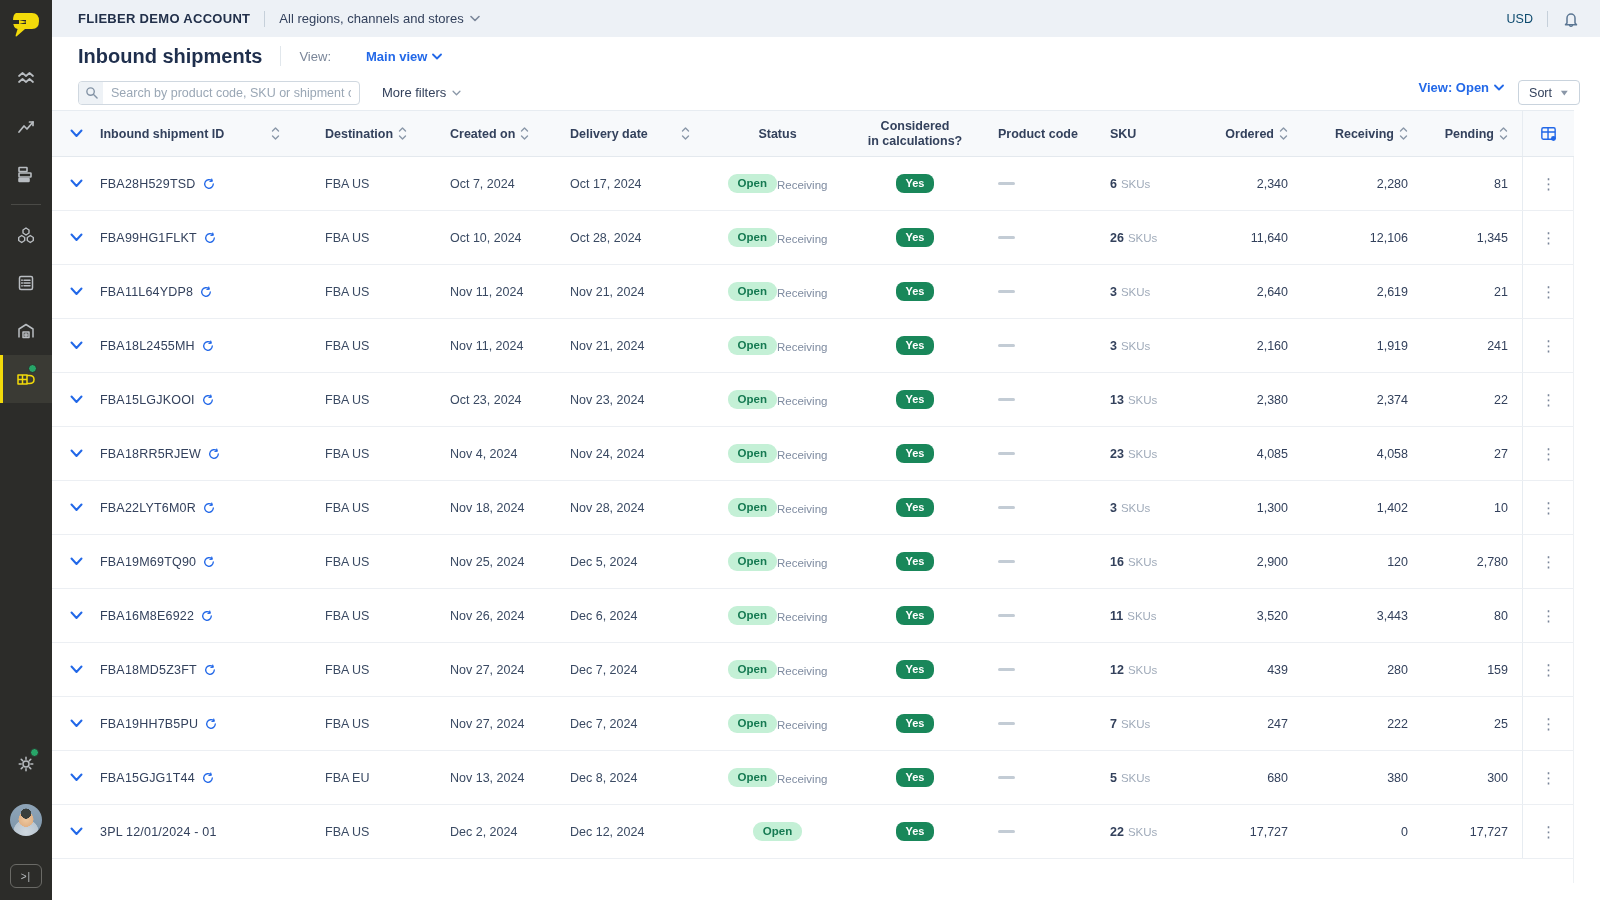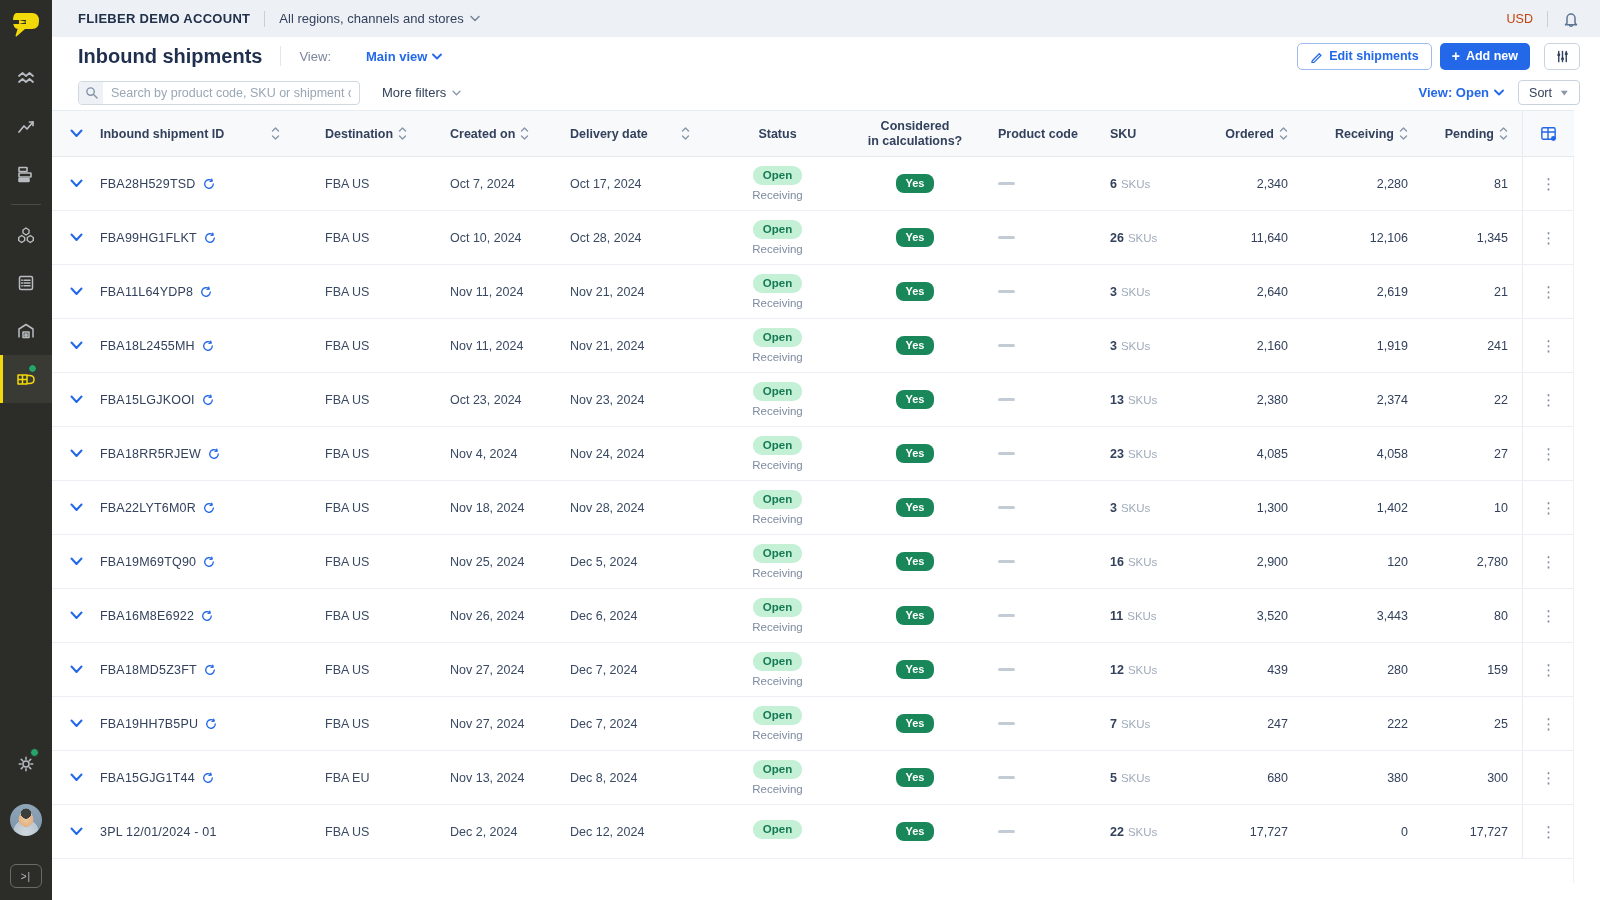--- a/index.html
+++ b/index.html
@@ -41,21 +41,21 @@
   }
   
   .main { flex:1; display:flex; flex-direction:column; min-width:0; }
   .topbar {
     height:37px; flex:none; background:#edf1f6; display:flex; align-items:center; padding:0 20px 0 26px;
   }
   .account-name { font-size:13px; font-weight:700; color:#22304a; letter-spacing:.3px; }
   .v-divider { width:1px; height:16px; background:#c6d0da; margin:0 14px; }
   .scope-select { font-size:13px; color:#33415c; display:flex; align-items:center; gap:6px; cursor:pointer; }
   .topbar-right { margin-left:auto; display:flex; align-items:center; gap:12px; }
-  .currency { font-size:12.5px; color:#c2410c; cursor:pointer; }
+  .currency { font-size:12.5px; color:#0c4a6e; cursor:pointer; }
   .chev { display:inline-block; }
   
   .page-header { height:38px; flex:none; background:#fff; display:flex; align-items:center; padding:0 20px 0 26px; }
   .page-title { font-size:20px; font-weight:700; color:#1f2f4d; }
   .title-div { width:1px; height:20px; background:#e1e7ec; margin:0 18px; }
   .view-label { font-size:13px; color:#7a8699; margin-right:6px; }
   .view-value { font-size:13px; font-weight:700; color:#2268e8; display:flex; align-items:center; gap:5px; cursor:pointer;margin-left:29px; }
   .header-actions { margin-left:auto; display:flex; align-items:center; gap:8px; }
   .btn-outline-blue {
     display:flex; align-items:center; gap:6px; border:1px solid #9dbbf0; color:#2268e8; background:#fff;
@@ -73,38 +73,38 @@
   .filter-row { height:35px; flex:none; display:flex; align-items:center; padding:0 20px 0 26px; background:#fff; }
   .search-box {
     width:282px; height:24px; border:1px solid #d0d8e0; border-radius:4px; display:flex; align-items:center; background:#fff; overflow:hidden;
   }
   .search-icon-zone { width:24px; height:100%; background:#eef2f6; display:flex; align-items:center; justify-content:center; flex:none; }
   .search-box input {
     border:none; outline:none; flex:1; font-size:12.5px; padding:0 8px; font-family:"Liberation Sans", sans-serif; color:#33415c;
   }
   .search-box input::placeholder { color:#9aa7b5; }
   .more-filters { font-size:13px; color:#33415c; display:flex; align-items:center; gap:6px; margin-left:22px; cursor:pointer; }
-  .filter-right { margin-left:auto; display:flex; align-items:center; gap:14px; }
+  .filter-right { margin-left:auto; display:flex; align-items:flex-start; gap:14px; }
   .view-open { font-size:13px; font-weight:700; color:#2268e8; display:flex; align-items:center; gap:5px; cursor:pointer; }
   .sort-btn {
     display:flex; align-items:center; gap:8px; border:1px solid #c9d3dd; background:#fff; border-radius:4px;
     height:25px; padding:0 10px; font-size:12.5px; color:#33415c; cursor:pointer;
   }
   .thead {
     height:47px; flex:none; background:#f7f9fb; border-top:1px solid #e7ecf1; border-bottom:1px solid #e4e9ee;
     display:flex; align-items:center; width:1522px;
   }
   .hcell { font-size:12.5px; font-weight:700; color:#33415c; display:flex; align-items:center; gap:5px; }
   .hcell.sortable { cursor:pointer; }
   .c-expand  { width:48px; flex:none; display:flex; align-items:center; justify-content:center; }
   .c-id      { width:225px; flex:none; display:flex; align-items:center; gap:7px; }
   .c-dest    { width:125px; flex:none; display:flex; align-items:center; gap:5px; }
   .c-created { width:120px; flex:none; display:flex; align-items:center; gap:5px; }
   .c-delivery{ width:145px; flex:none; display:flex; align-items:center; gap:5px; }
-  .c-status  { width:125px; flex:none; display:flex; flex-direction:column; align-items:center; justify-content:center; }
+  .c-status  { width:125px; flex:none; display:flex; flex-direction:row; align-items:center; justify-content:center; }
   .c-considered { width:150px; flex:none; display:flex; align-items:center; justify-content:center; text-align:center; }
   .c-product { width:110px; flex:none; display:flex; align-items:center; padding-left:8px; }
   .c-sku     { width:112px; flex:none; display:flex; align-items:center; padding-left:10px; }
   .c-ordered { width:90px;  flex:none; display:flex; align-items:center; justify-content:flex-end; padding-right:14px; }
   .c-accepted{ width:120px; flex:none; display:flex; align-items:center; justify-content:flex-end; padding-right:14px; }
   .c-pending { width:100px; flex:none; display:flex; align-items:center; justify-content:flex-end; padding-right:14px; }
   .c-actions { width:52px; flex:none; display:flex; align-items:center; justify-content:center; border-left:1px solid #e7ecf1; align-self:stretch; }
   .thead .c-status, .thead .c-considered { flex-direction:row; }
   .considered-head { line-height:1.15; text-align:center; }
   .tbody { flex:1; overflow:hidden; background:#fff; width:1522px; border-right:1px solid #eef1f4; }
@@ -261,40 +261,20 @@
   <div class="page-header">
     <span class="page-title">Inbound shipments</span>
     <span class="title-div"></span>
     <span class="view-label">View:</span>
     <span class="view-value">
       <span>Main view</span>
       <svg width="10" height="7" viewBox="0 0 10 7" fill="none" stroke="#2268e8" stroke-width="1.8" stroke-linecap="round" stroke-linejoin="round">
           <path d="M1 1.5 L5 5.5 L9 1.5"></path>
         </svg>
     </span>
-    <span class="header-actions">
-      <button class="btn-outline-blue">
-        <svg width="13" height="13" viewBox="0 0 14 14" fill="none" stroke="#2268e8" stroke-width="1.4" stroke-linejoin="round">
-            <path d="M2.5 11.5 L10 4 l1.8 1.8 L4.3 13.3 L2 13.8 Z"></path>
-          </svg>
-        <span>Edit shipments</span>
-      </button>
-      <button class="btn-primary">
-        <span style="font-size:14px;font-weight:700;">+</span>
-        <span>Add new</span>
-      </button>
-      <span class="btn-icon">
-        <svg width="15" height="15" viewBox="0 0 16 16" fill="none" stroke="#33415c" stroke-width="1.5" stroke-linecap="round">
-          <path d="M4 2.5 v11 M8 2.5 v11 M12 2.5 v11"></path>
-          <circle cx="4" cy="6" r="1.6" fill="#33415c" stroke="none"></circle>
-            <circle cx="8" cy="10.5" r="1.6" fill="#33415c" stroke="none"></circle>
-            <circle cx="12" cy="5" r="1.6" fill="#33415c" stroke="none"></circle>
-        </svg>
-      </span>
-    </span>
   </div>
 
   <div class="filter-row">
     <div class="search-box">
       <span class="search-icon-zone">
         <svg width="13" height="13" viewBox="0 0 14 14" fill="none" stroke="#8494a6" stroke-width="1.5" stroke-linecap="round">
             <circle cx="6" cy="6" r="4"></circle>
             <path d="M9.2 9.2 L13 13"></path>
           </svg>
       </span>

